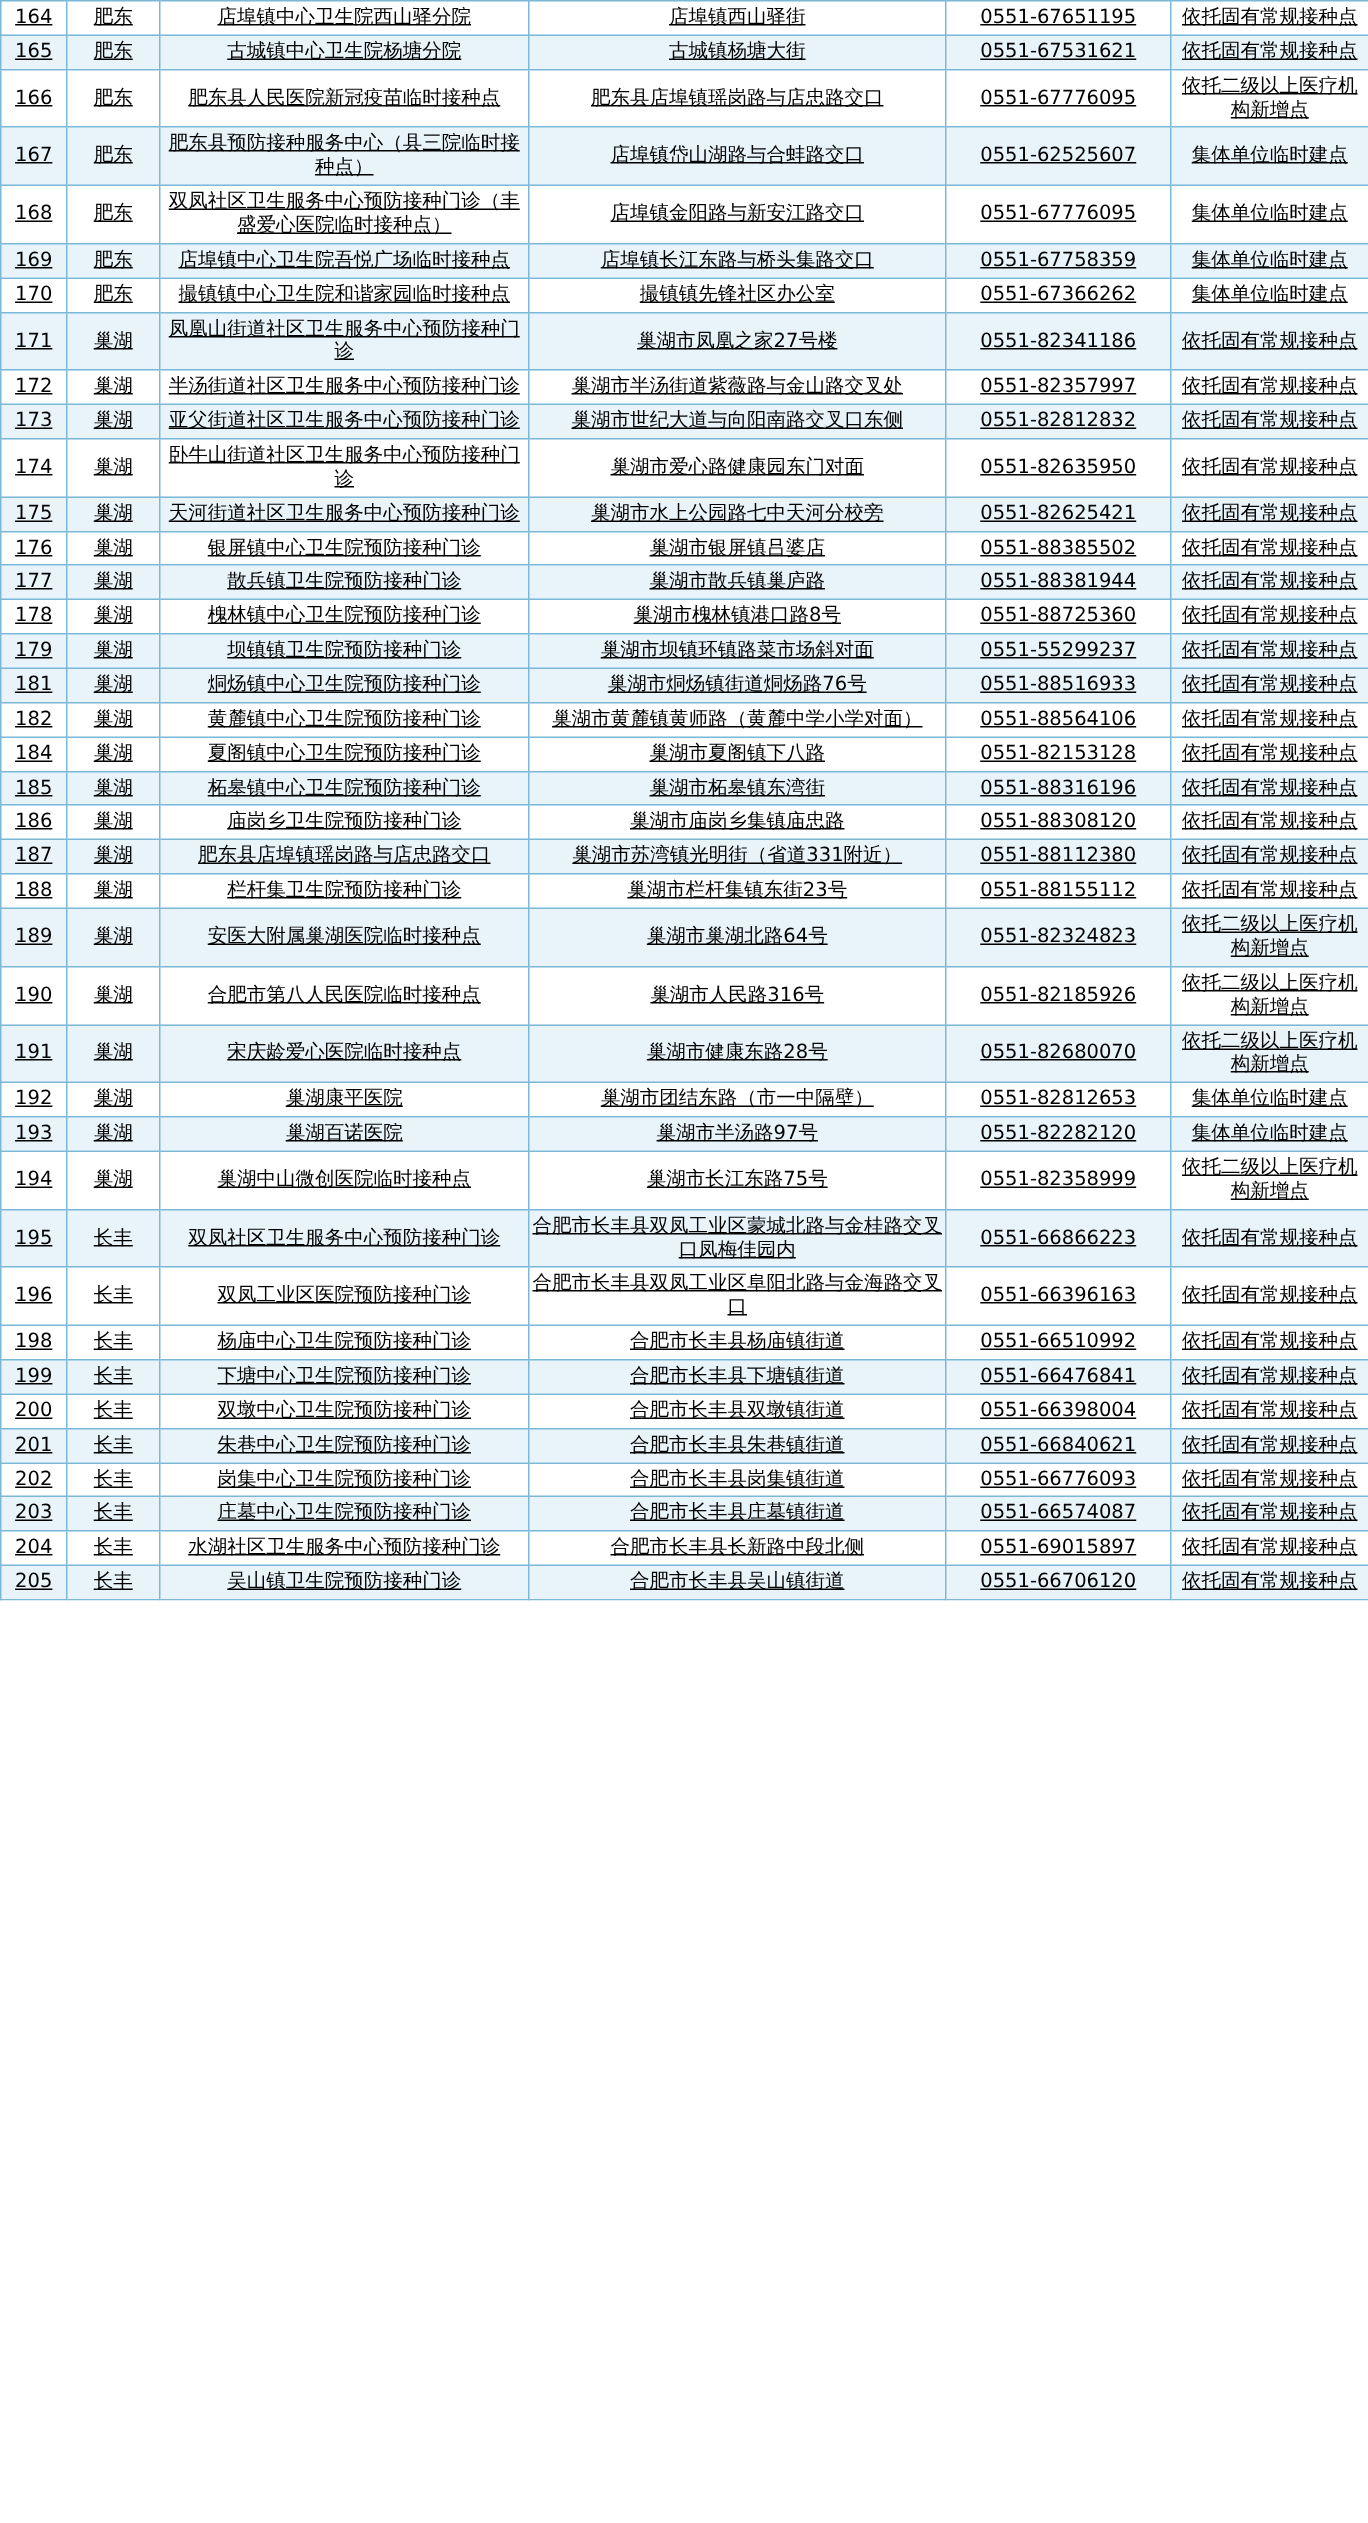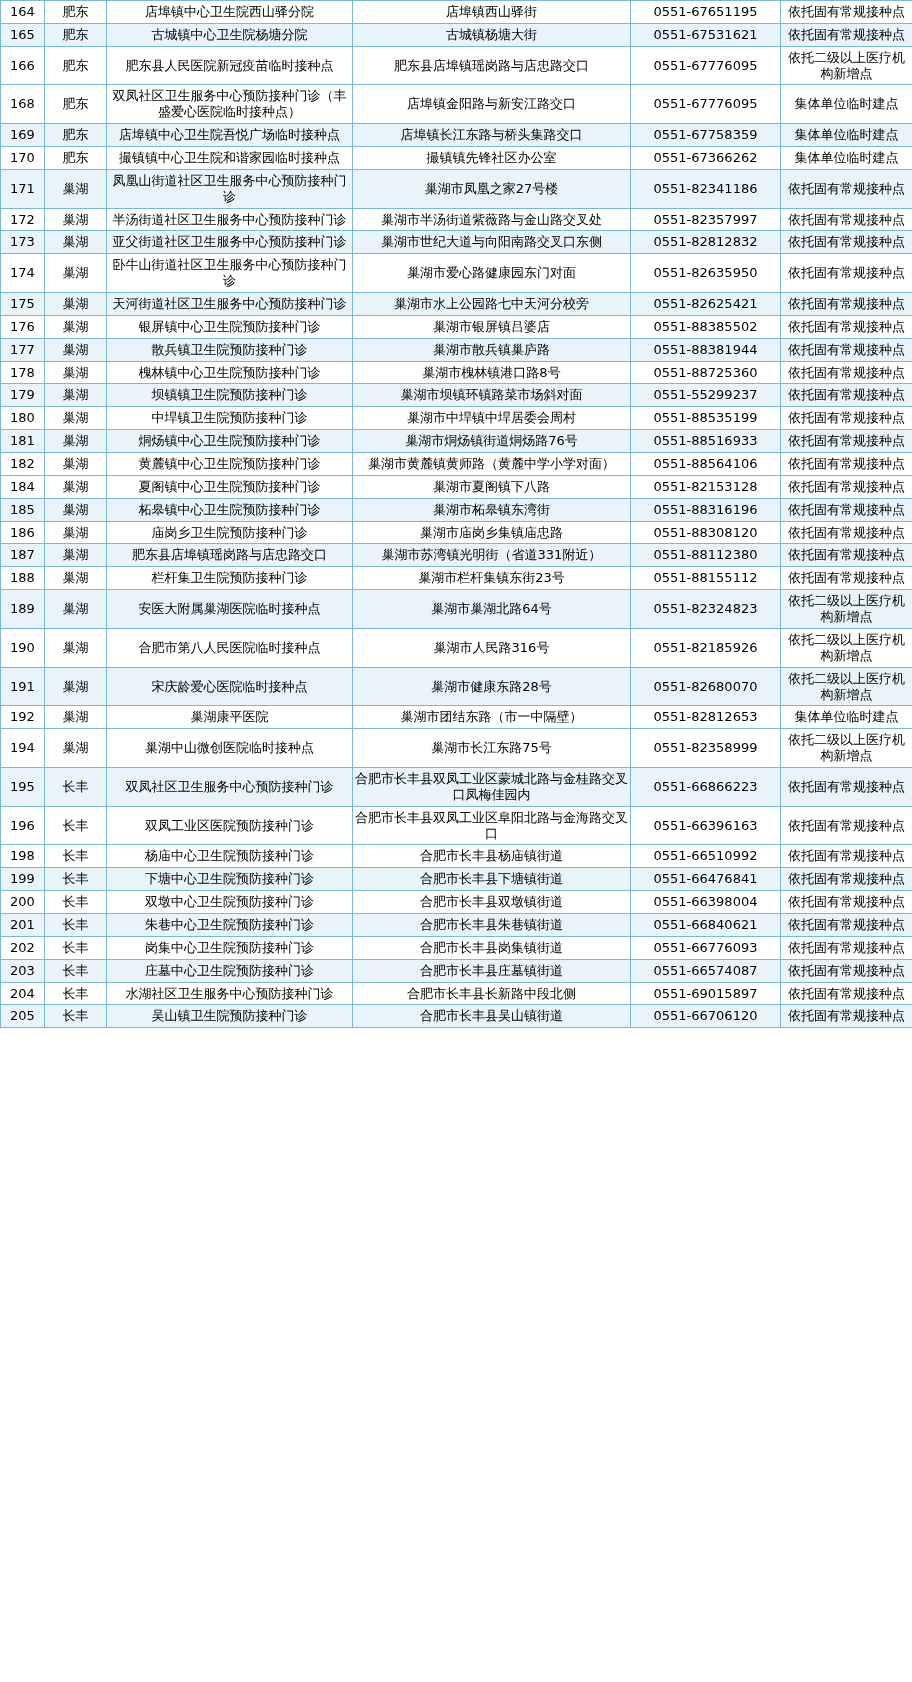--- a/index.html
+++ b/index.html
@@ -9,20 +9,21 @@
   }
   body {
     width: 912px;
     font-family: "DejaVu Sans", "Liberation Sans", sans-serif;
     color: #000000;
   }
   table.vax-table {
     width: 912px;
     border-collapse: collapse;
     table-layout: fixed;
+    text-decoration: underline;
   }
   table.vax-table td {
     border: 1px solid #7bb7d6;
     text-align: center;
     vertical-align: middle;
     font-size: 13px;
     line-height: 1.22;
     padding: 3px 2px;
     word-break: break-all;
   }
@@ -71,20 +72,28 @@
         <td class="type">依托固有常规接种点</td>
       </tr>
       <tr class="row-even">
         <td class="idx">166</td>
         <td class="area">肥东</td>
         <td class="name">肥东县人民医院新冠疫苗临时接种点</td>
         <td class="addr">肥东县店埠镇瑶岗路与店忠路交口</td>
         <td class="tel">0551-67776095</td>
         <td class="type">依托二级以上医疗机构新增点</td>
       </tr>
+      <tr class="row-odd">
+        <td class="idx">167</td>
+        <td class="area">肥东</td>
+        <td class="name">肥东县预防接种服务中心（县三院临时接种点）</td>
+        <td class="addr">店埠镇岱山湖路与合蚌路交口</td>
+        <td class="tel">0551-62525607</td>
+        <td class="type">集体单位临时建点</td>
+      </tr>
       <tr class="row-even">
         <td class="idx">168</td>
         <td class="area">肥东</td>
         <td class="name">双凤社区卫生服务中心预防接种门诊（丰盛爱心医院临时接种点）</td>
         <td class="addr">店埠镇金阳路与新安江路交口</td>
         <td class="tel">0551-67776095</td>
         <td class="type">集体单位临时建点</td>
       </tr>
       <tr class="row-odd">
         <td class="idx">169</td>
@@ -167,28 +176,20 @@
         <td class="type">依托固有常规接种点</td>
       </tr>
       <tr class="row-odd">
         <td class="idx">179</td>
         <td class="area">巢湖</td>
         <td class="name">坝镇镇卫生院预防接种门诊</td>
         <td class="addr">巢湖市坝镇环镇路菜市场斜对面</td>
         <td class="tel">0551-55299237</td>
         <td class="type">依托固有常规接种点</td>
       </tr>
-      <tr class="row-even">
-        <td class="idx">180</td>
-        <td class="area">巢湖</td>
-        <td class="name">中垾镇卫生院预防接种门诊</td>
-        <td class="addr">巢湖市中垾镇中垾居委会周村</td>
-        <td class="tel">0551-88535199</td>
-        <td class="type">依托固有常规接种点</td>
-      </tr>
       <tr class="row-odd">
         <td class="idx">181</td>
         <td class="area">巢湖</td>
         <td class="name">烔炀镇中心卫生院预防接种门诊</td>
         <td class="addr">巢湖市烔炀镇街道烔炀路76号</td>
         <td class="tel">0551-88516933</td>
         <td class="type">依托固有常规接种点</td>
       </tr>
       <tr class="row-even">
         <td class="idx">182</td>
@@ -261,20 +262,28 @@
         <td class="addr">巢湖市健康东路28号</td>
         <td class="tel">0551-82680070</td>
         <td class="type">依托二级以上医疗机构新增点</td>
       </tr>
       <tr class="row-even">
         <td class="idx">192</td>
         <td class="area">巢湖</td>
         <td class="name">巢湖康平医院</td>
         <td class="addr">巢湖市团结东路（市一中隔壁）</td>
         <td class="tel">0551-82812653</td>
+        <td class="type">集体单位临时建点</td>
+      </tr>
+      <tr class="row-odd">
+        <td class="idx">193</td>
+        <td class="area">巢湖</td>
+        <td class="name">巢湖百诺医院</td>
+        <td class="addr">巢湖市半汤路97号</td>
+        <td class="tel">0551-82282120</td>
         <td class="type">集体单位临时建点</td>
       </tr>
       <tr class="row-even">
         <td class="idx">194</td>
         <td class="area">巢湖</td>
         <td class="name">巢湖中山微创医院临时接种点</td>
         <td class="addr">巢湖市长江东路75号</td>
         <td class="tel">0551-82358999</td>
         <td class="type">依托二级以上医疗机构新增点</td>
       </tr>

